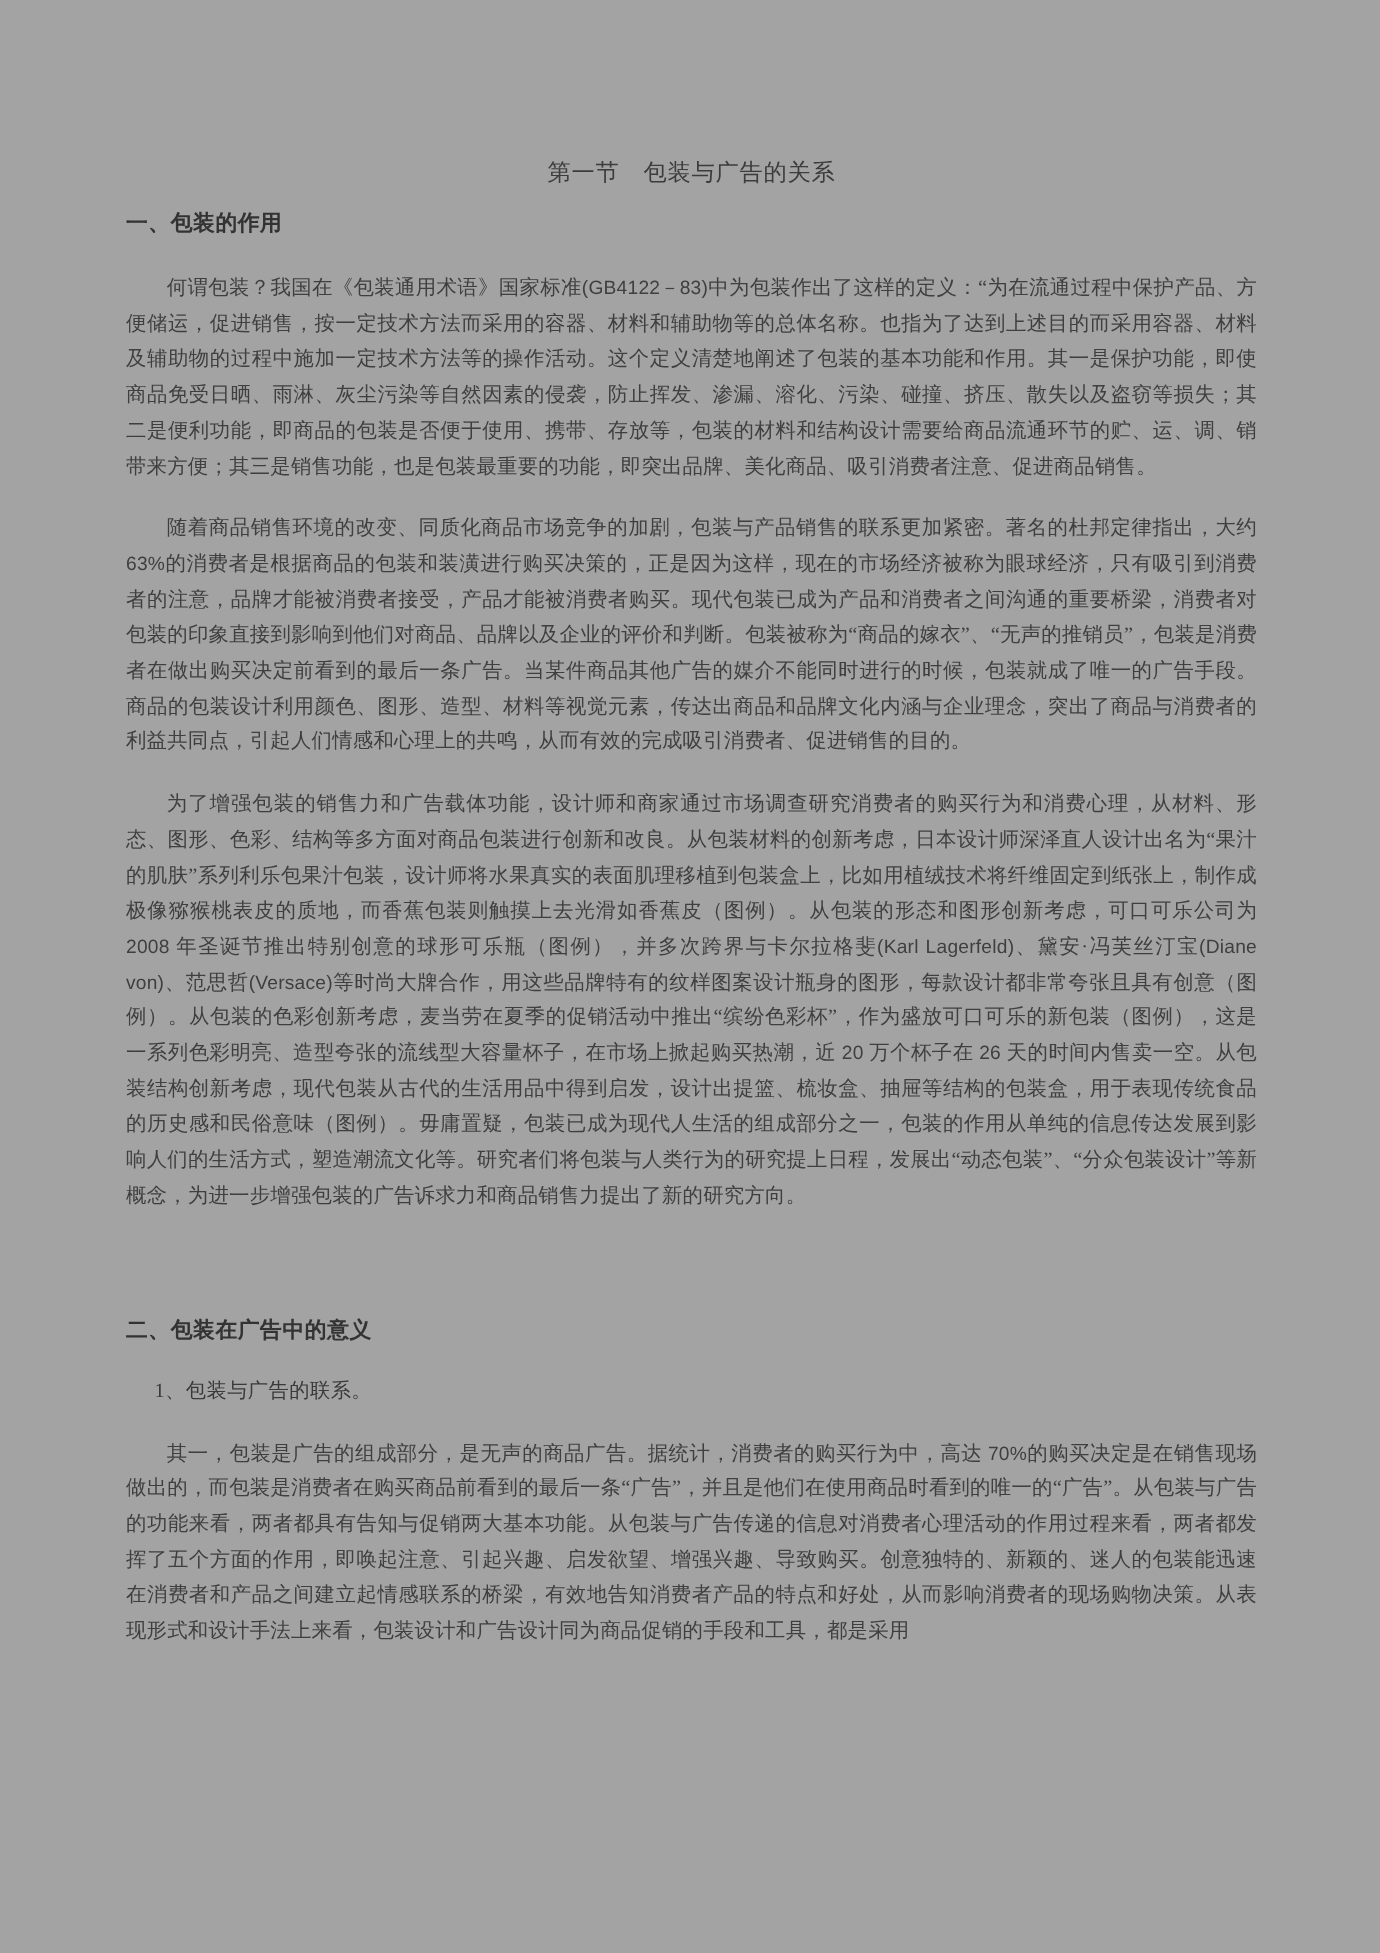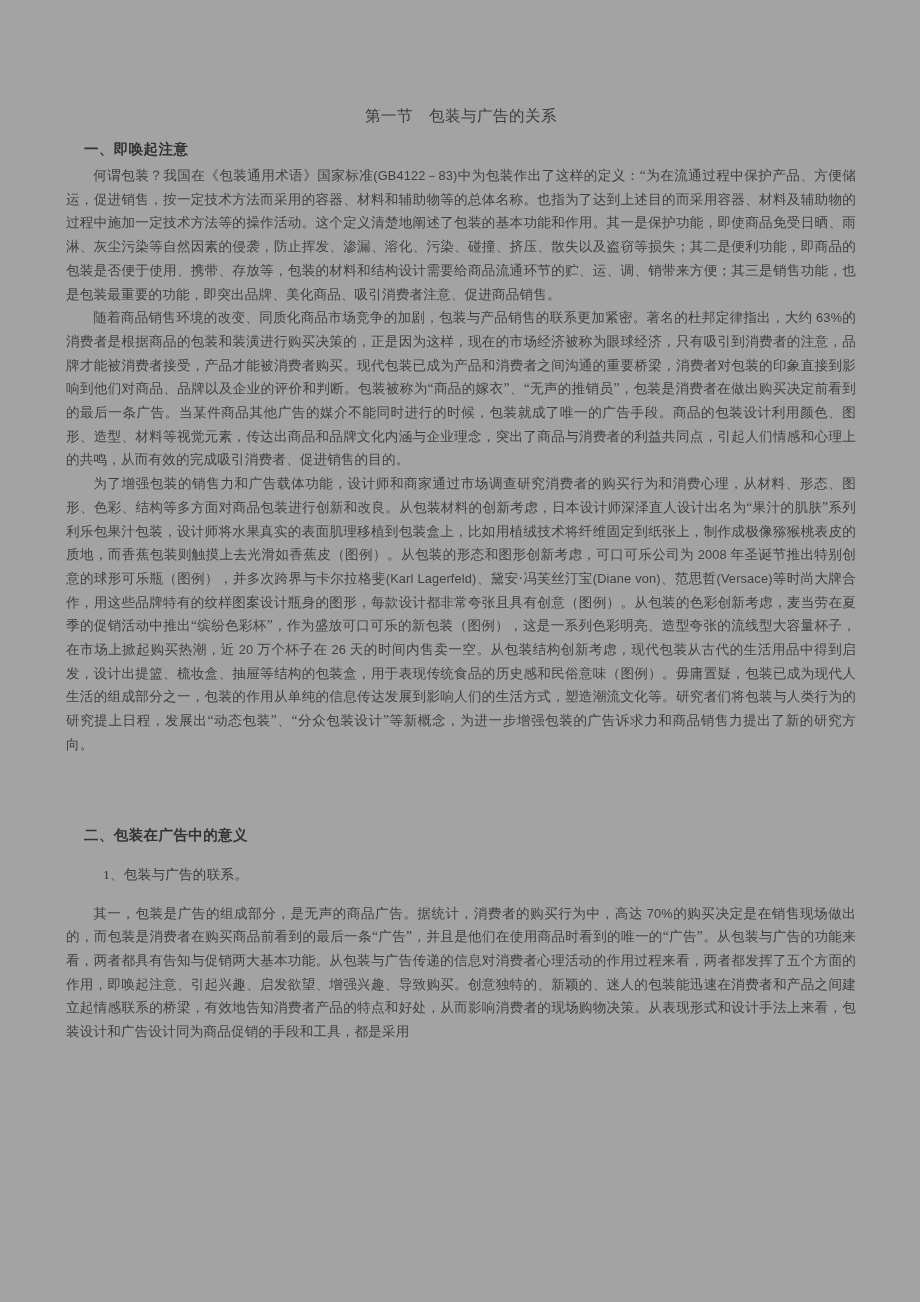--- a/index.html
+++ b/index.html
@@ -64,21 +64,21 @@
     margin: 15px;
     padding-left: 22px;
     letter-spacing: 0.3px;
   }
 
   
   p.body {
     font-size: 13.6px;
     line-height: 23.7px;
     color: #3f3f3f;
-    margin: 0;
+    margin: 18px;
     text-align: justify;
     text-justify: inter-ideograph;
     text-indent: 2em;
     letter-spacing: 0.15px;
   }
   b, strong {
     font-weight: bold;
     color: #2f2f2f;
   }
   .latin {
@@ -96,21 +96,21 @@
   }
 </style>
 </head>
 <body>
 
 <div class="page">
   <div class="content">
 
     <h1 class="doc-title">第一节　包装与广告的关系</h1>
 
-    <h2 class="sec-heading">一、即唤起注意</h2>
+    <h2 class="sec-heading">一、包装的作用</h2>
 
     <p class="body" id="p1">何谓包装？我国在《包装通用术语》国家标准<span class="latin">(GB4122－83)</span>中为包装作出了这样的定义：“为在流通过程中保护产品、方便储运，促进销售，按一定技术方法而采用的容器、材料和辅助物等的总体名称。也指为了达到上述目的而采用容器、材料及辅助物的过程中施加一定技术方法等的操作活动。这个定义清楚地阐述了包装的基本功能和作用。其一是保护功能，即使商品免受日晒、雨淋、灰尘污染等自然因素的侵袭，防止挥发、渗漏、溶化、污染、碰撞、挤压、散失以及盗窃等损失；其二是便利功能，即商品的包装是否便于使用、携带、存放等，包装的材料和结构设计需要给商品流通环节的贮、运、调、销带来方便；其三是销售功能，也是包装最重要的功能，即突出品牌、美化商品、吸引消费者注意、促进商品销售。</p>
     <p class="body" id="p3">随着商品销售环境的改变、同质化商品市场竞争的加剧，包装与产品销售的联系更加紧密。著名的杜邦定律指出，大约 <span class="numbold">63%</span>的消费者是根据商品的包装和装潢进行购买决策的，正是因为这样，现在的市场经济被称为眼球经济，只有吸引到消费者的注意，品牌才能被消费者接受，产品才能被消费者购买。现代包装已成为产品和消费者之间沟通的重要桥梁，消费者对包装的印象直接到影响到他们对商品、品牌以及企业的评价和判断。包装被称为“商品的嫁衣”、“无声的推销员”，包装是消费者在做出购买决定前看到的最后一条广告。当某件商品其他广告的媒介不能同时进行的时候，包装就成了唯一的广告手段。商品的包装设计利用颜色、图形、造型、材料等视觉元素，传达出商品和品牌文化内涵与企业理念，突出了商品与消费者的利益共同点，引起人们情感和心理上的共鸣，从而有效的完成吸引消费者、促进销售的目的。</p>
     <p class="body" id="p4">为了增强包装的销售力和广告载体功能，设计师和商家通过市场调查研究消费者的购买行为和消费心理，从材料、形态、图形、色彩、结构等多方面对商品包装进行创新和改良。从包装材料的创新考虑，日本设计师深泽直人设计出名为“果汁的肌肤”系列利乐包果汁包装，设计师将水果真实的表面肌理移植到包装盒上，比如用植绒技术将纤维固定到纸张上，制作成极像猕猴桃表皮的质地，而香蕉包装则触摸上去光滑如香蕉皮（图例）。从包装的形态和图形创新考虑，可口可乐公司为 <span class="num">2008</span> 年圣诞节推出特别创意的球形可乐瓶（图例），并多次跨界与卡尔拉格斐<span class="latin">(Karl Lagerfeld)</span>、黛安·冯芙丝汀宝<span class="latin">(Diane von)</span>、范思哲<span class="latin">(Versace)</span>等时尚大牌合作，用这些品牌特有的纹样图案设计瓶身的图形，每款设计都非常夸张且具有创意（图例）。从包装的色彩创新考虑，麦当劳在夏季的促销活动中推出“缤纷色彩杯”，作为盛放可口可乐的新包装（图例），这是一系列色彩明亮、造型夸张的流线型大容量杯子，在市场上掀起购买热潮，近 <span class="num">20</span> 万个杯子在 <span class="num">26</span> 天的时间内售卖一空。从包装结构创新考虑，现代包装从古代的生活用品中得到启发，设计出提篮、梳妆盒、抽屉等结构的包装盒，用于表现传统食品的历史感和民俗意味（图例）。毋庸置疑，包装已成为现代人生活的组成部分之一，包装的作用从单纯的信息传达发展到影响人们的生活方式，塑造潮流文化等。研究者们将包装与人类行为的研究提上日程，发展出“动态包装”、“分众包装设计”等新概念，为进一步增强包装的广告诉求力和商品销售力提出了新的研究方向。</p>
 
     <h2 class="sec-heading second">二、包装在广告中的意义</h2>
 
     <div class="sub-heading">1、包装与广告的联系。</div>
 
     <p class="body" id="p6">其一，包装是广告的组成部分，是无声的商品广告。据统计，消费者的购买行为中，高达 <span class="numbold">70%</span>的购买决定是在销售现场做出的，而包装是消费者在购买商品前看到的最后一条“广告”，并且是他们在使用商品时看到的唯一的“广告”。从包装与广告的功能来看，两者都具有告知与促销两大基本功能。从包装与广告传递的信息对消费者心理活动的作用过程来看，两者都发挥了五个方面的作用，即唤起注意、引起兴趣、启发欲望、增强兴趣、导致购买。创意独特的、新颖的、迷人的包装能迅速在消费者和产品之间建立起情感联系的桥梁，有效地告知消费者产品的特点和好处，从而影响消费者的现场购物决策。从表现形式和设计手法上来看，包装设计和广告设计同为商品促销的手段和工具，都是采用</p>

